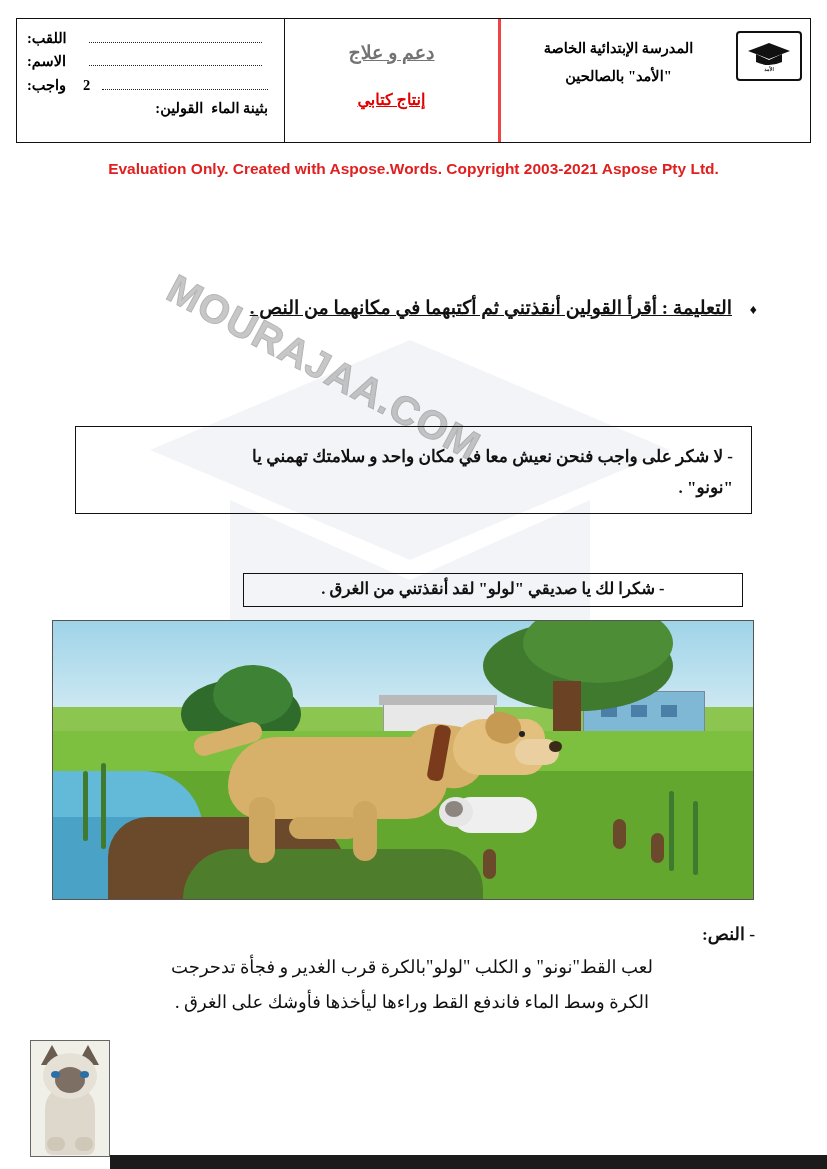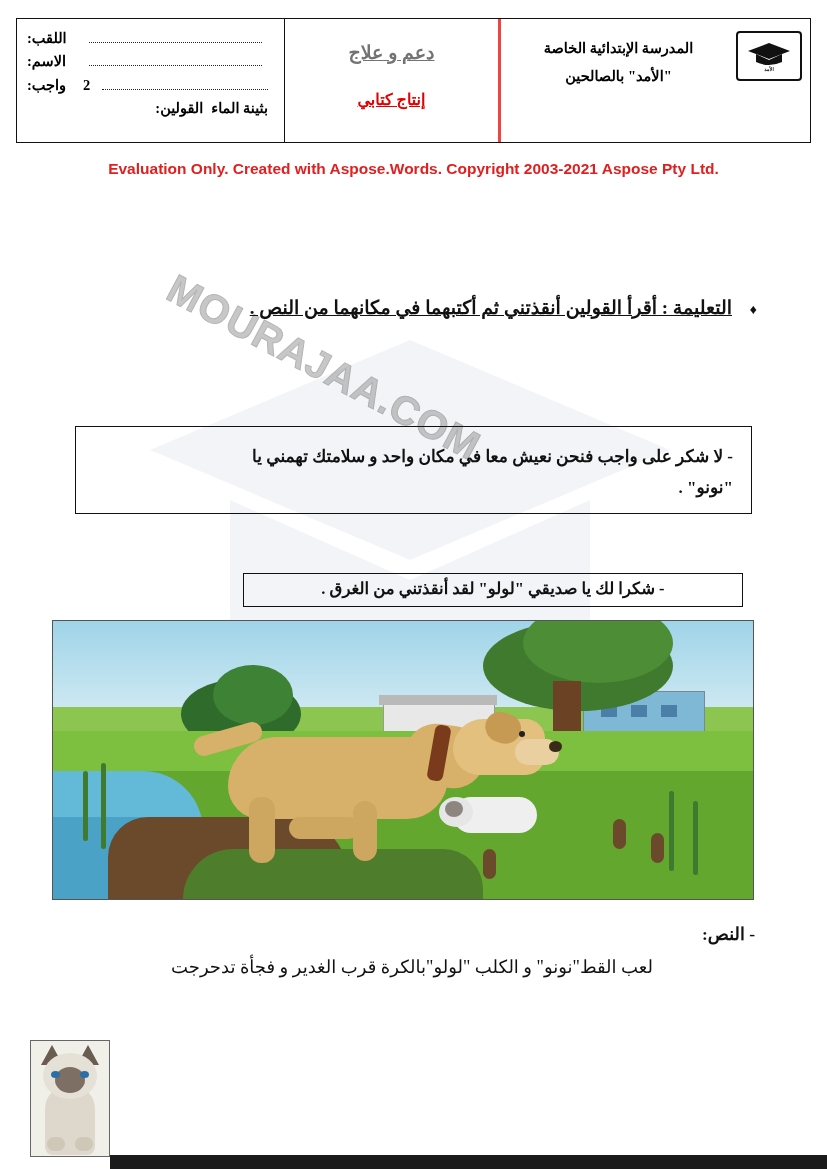--- a/index.html
+++ b/index.html
@@ -376,20 +376,21 @@
   <div class="reed" style="left:616px;top:170px;height:80px;"></div>
   <div class="reed" style="left:640px;top:180px;height:74px;"></div>
   <div class="cattail" style="left:560px;top:198px;"></div>
   <div class="cattail" style="left:598px;top:212px;"></div>
   <div class="cattail" style="left:430px;top:228px;"></div>
 </div>
 
 <div class="text-label">- النص:</div>
 <div class="passage">
   <div>لعب القط"نونو" و الكلب "لولو"بالكرة قرب الغدير و فجأة تدحرجت</div>
+  <div>الكرة وسط الماء فاندفع القط وراءها ليأخذها فأوشك على الغرق .</div>
 </div>
 
 <div class="cat-pic">
   <div class="cp-ear" style="left:10px;"></div>
   <div class="cp-ear" style="left:46px;"></div>
   <div class="cp-body"></div>
   <div class="cp-head"></div>
   <div class="cp-face"></div>
   <div class="cp-eye" style="left:20px;"></div>
   <div class="cp-eye" style="left:49px;"></div>

